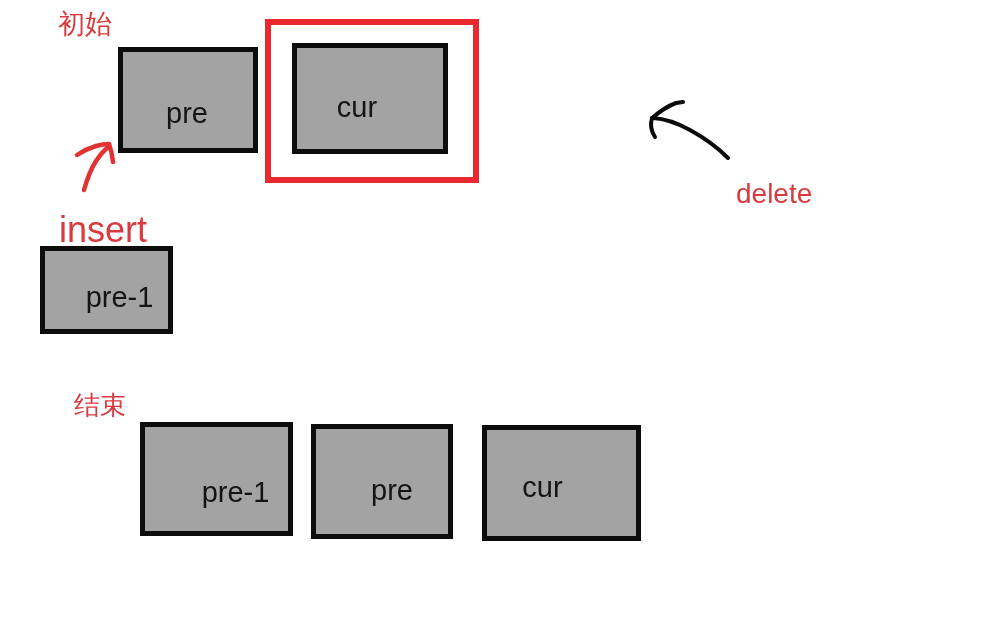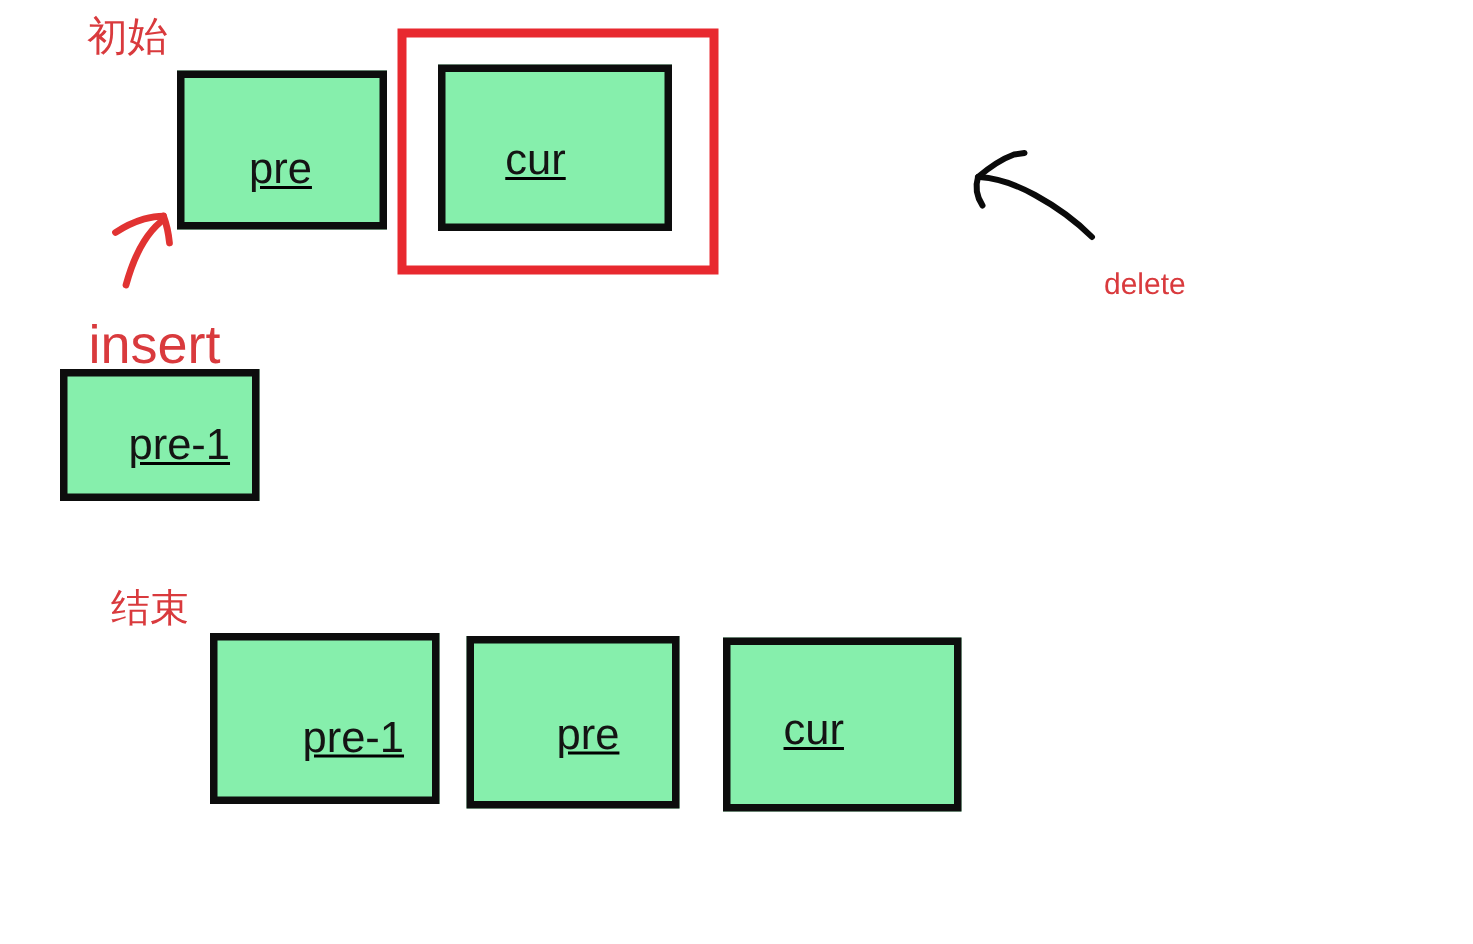--- a/index.html
+++ b/index.html
@@ -12,25 +12,24 @@
     position: relative;
     width: 982px;
     height: 610px;
     background: #ffffff;
     overflow: hidden;
   }
   .node-box {
     position: absolute;
     box-sizing: border-box;
     border: 5px solid #0d0d0d;
-    background: #86efac;
+    background: #a3a3a3;
     display: flex;
     align-items: center;
     justify-content: center;
-    text-decoration: underline;
   }
   .node-label {
     font-size: 29px;
     color: #141414;
     line-height: 1;
     white-space: nowrap;
     position: relative;
   }
   .highlight-outline {
     position: absolute;
@@ -82,21 +81,21 @@
   </svg>
 
   <div class="red-caption" style="left:59px; top:210px; font-size:36px;">insert</div>
 
   <svg class="arrow-svg" style="left:640px; top:92px;" width="95" height="75" viewBox="0 0 95 75">
     <path class="black-stroke" d="M 88 66 Q 72 50 50 38 Q 30 27 13 26"></path>
     <path class="black-stroke" d="M 12 26 Q 25 15 36 11 L 43 10"></path>
     <path class="black-stroke" d="M 12 26 Q 9 36 15 45"></path>
   </svg>
 
-  <div class="red-caption" style="left:736px; top:179px; font-size:20px;">delete</div>
+  <div class="red-caption" style="left:736px; top:179px; font-size:28px;">delete</div>
 
   <div class="node-box" style="left:40px; top:246px; width:133px; height:88px;">
     <span class="node-label" style="transform:translate(13px,7px);">pre-1</span>
   </div>
 
   <div class="red-caption" style="left:74px; top:391px; font-size:26px;text-align:right;">结束</div>
 
   <div class="node-box" style="left:140px; top:422px; width:153px; height:114px;">
     <span class="node-label" style="transform:translate(19px,13px);">pre-1</span>
   </div>

